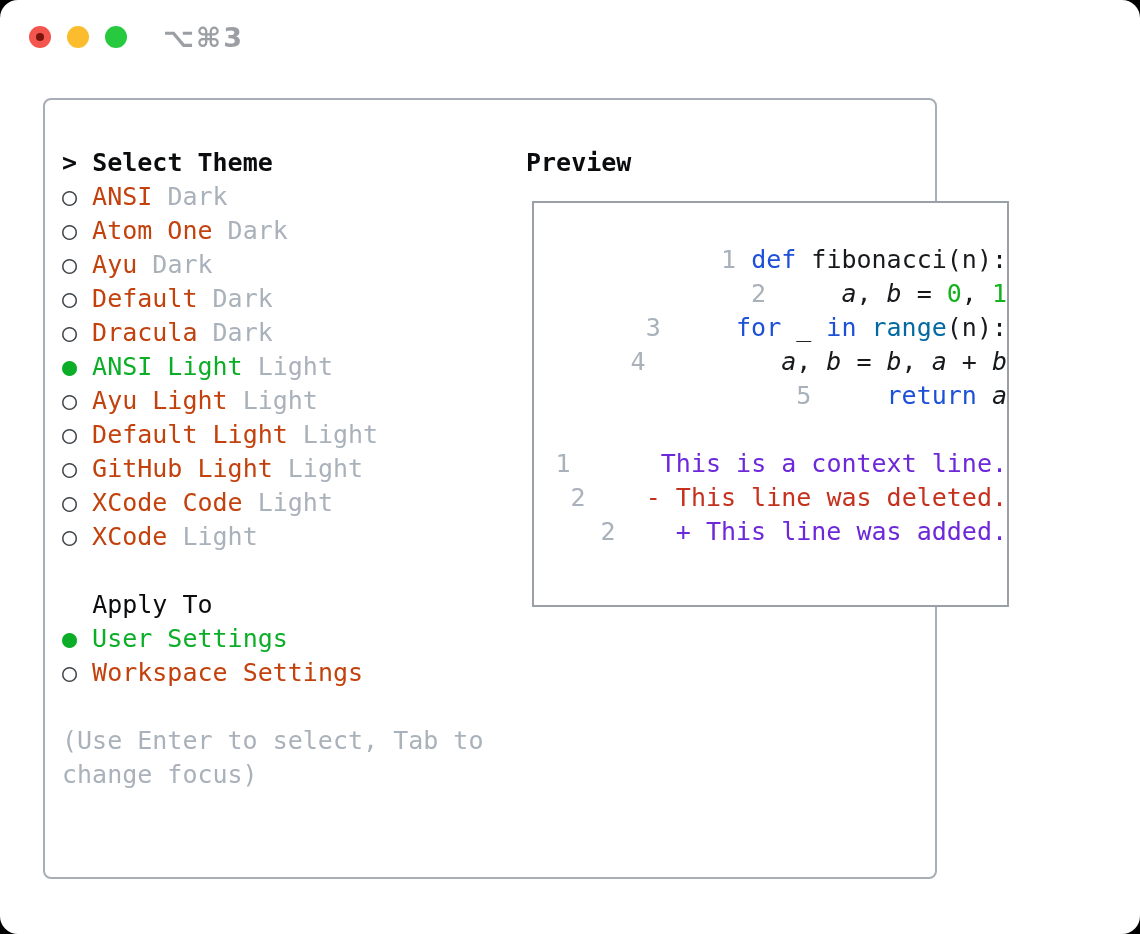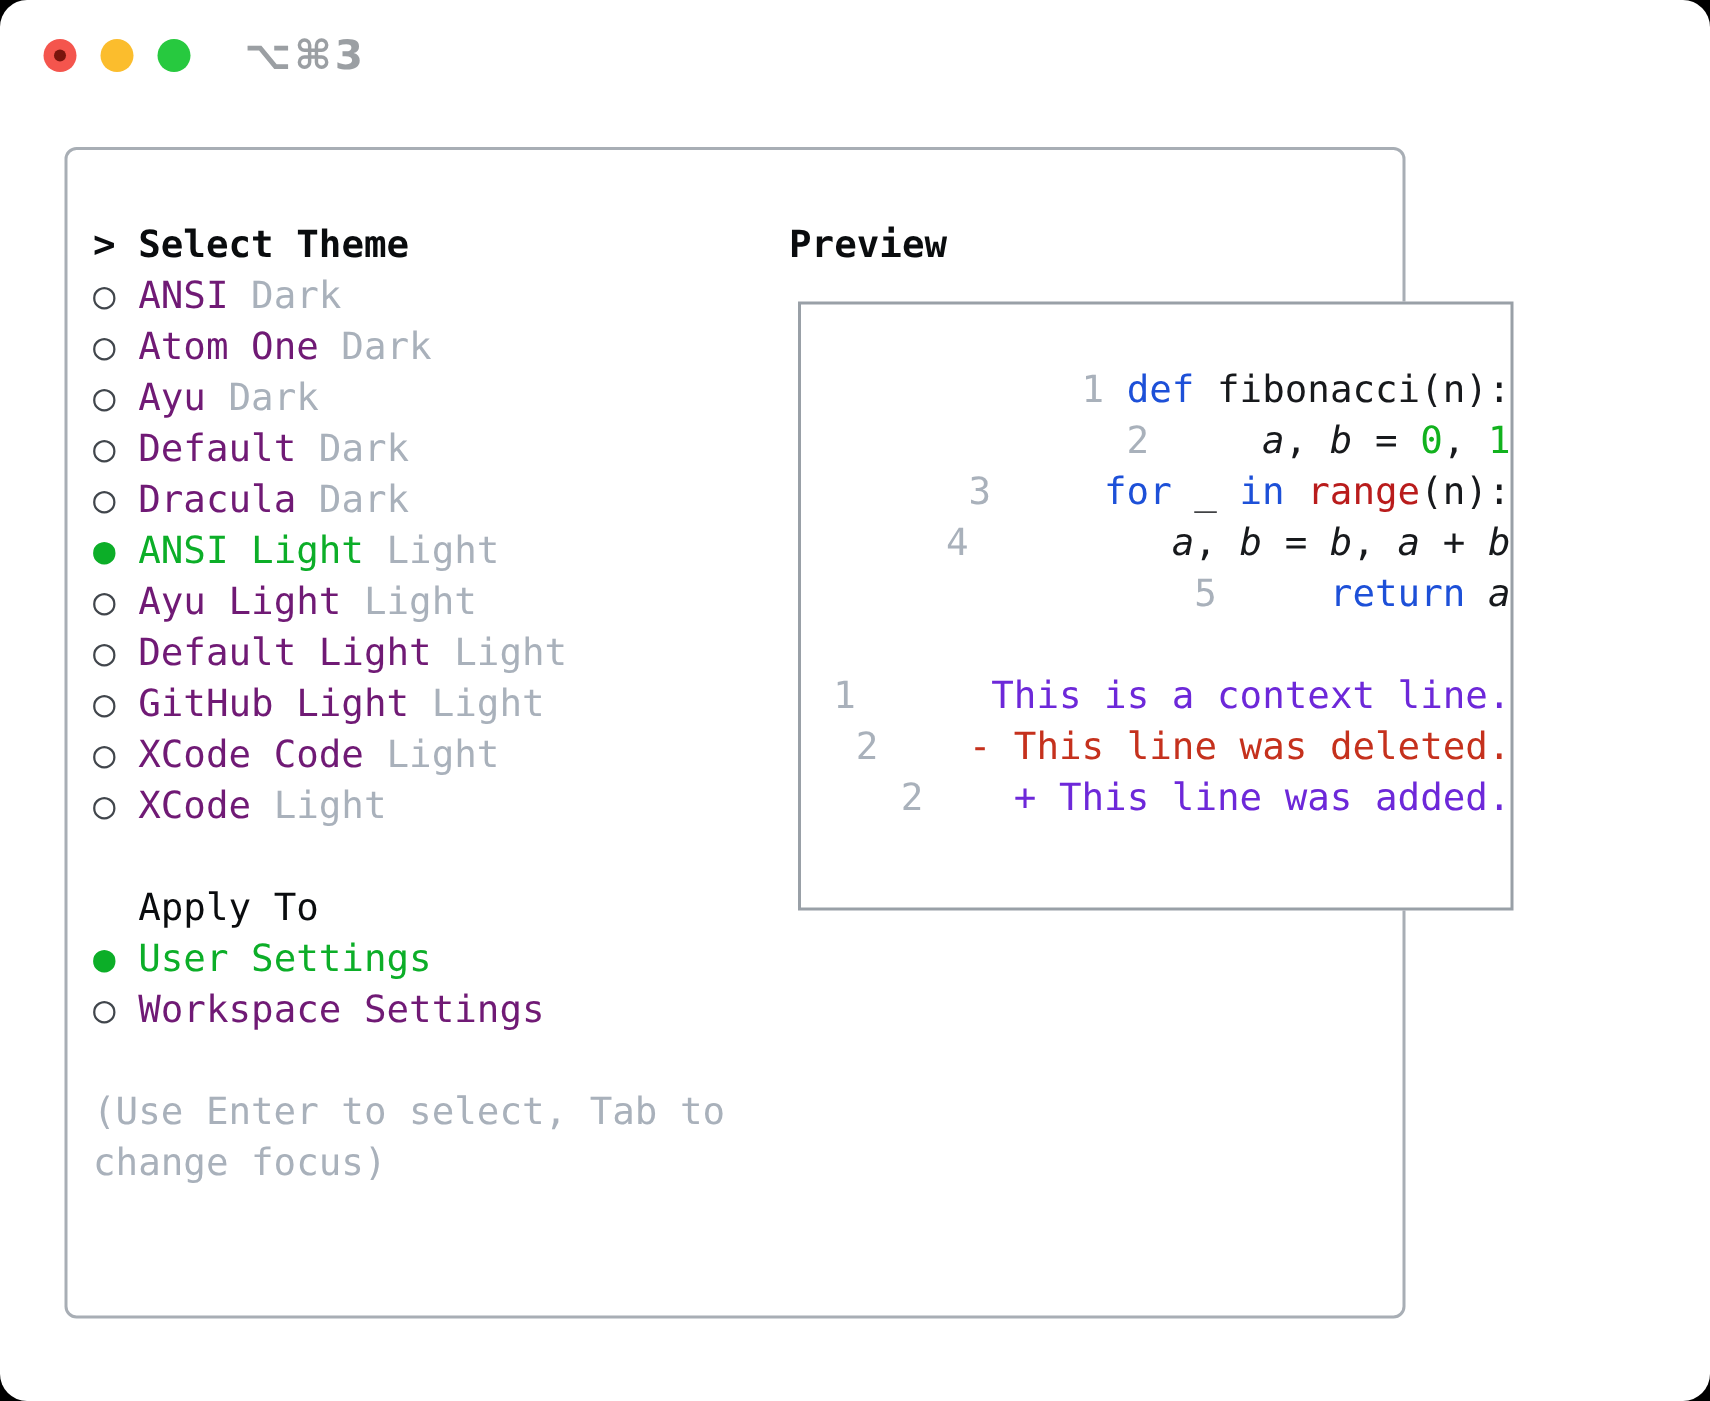--- a/index.html
+++ b/index.html
@@ -23,35 +23,35 @@
   .window{
     position:absolute;left:19px;top:98px;width:894px;height:781px;
     border:2px solid #a8aeb5;border-radius:8px;background:#fff;box-sizing:border-box;margin-left:24px;
   }
   .row{height:34px;line-height:34px;font-size:25px;white-space:pre;}
   .left-col{position:absolute;left:17px;top:46px;color:#3c4147;}
   .hdr{font-weight:bold;color:#0a0c0e;}
   .hdr-prefix{font-weight:bold;color:#0a0c0e;}
   .apply-hdr{color:#0a0c0e;}
   .marker{color:#41464c;}
-  .option .name{color:#701a75;}
+  .option .name{color:#c2410c;}
   .option .variant{color:#a9b1bb;}
   .option.selected .marker,.option.selected .name{color:#0cae28;}
   .hint{color:#a9b1bb;}
   
   .preview-title{position:absolute;left:481px;top:46px;}
   .preview-box{
     position:absolute;left:487px;top:101px;width:477px;height:406px;
     border:2px solid #99a0a7;background:#fff;box-sizing:border-box;overflow:hidden;
   }
   .code{padding:40px 0 0 5px;white-space:pre;}
   .code-line{height:34px;line-height:34px;font-size:25px;color:#17191c;text-align:right;}
   .ln{color:#a9b1bb;}
   .kw{color:#1d50d8;}
-  .builtin{color:#b91c1c;}
+  .builtin{color:#0369a1;}
   .num{color:#12b21e;}
   .var{font-style:italic;color:#17191c;}
   .plain{color:#17191c;}
   .context{color:#6d28d9;}
   .deleted{color:#c5311d;}
   .added{color:#6d28d9;}
 </style>
 </head>
 <body>
 

